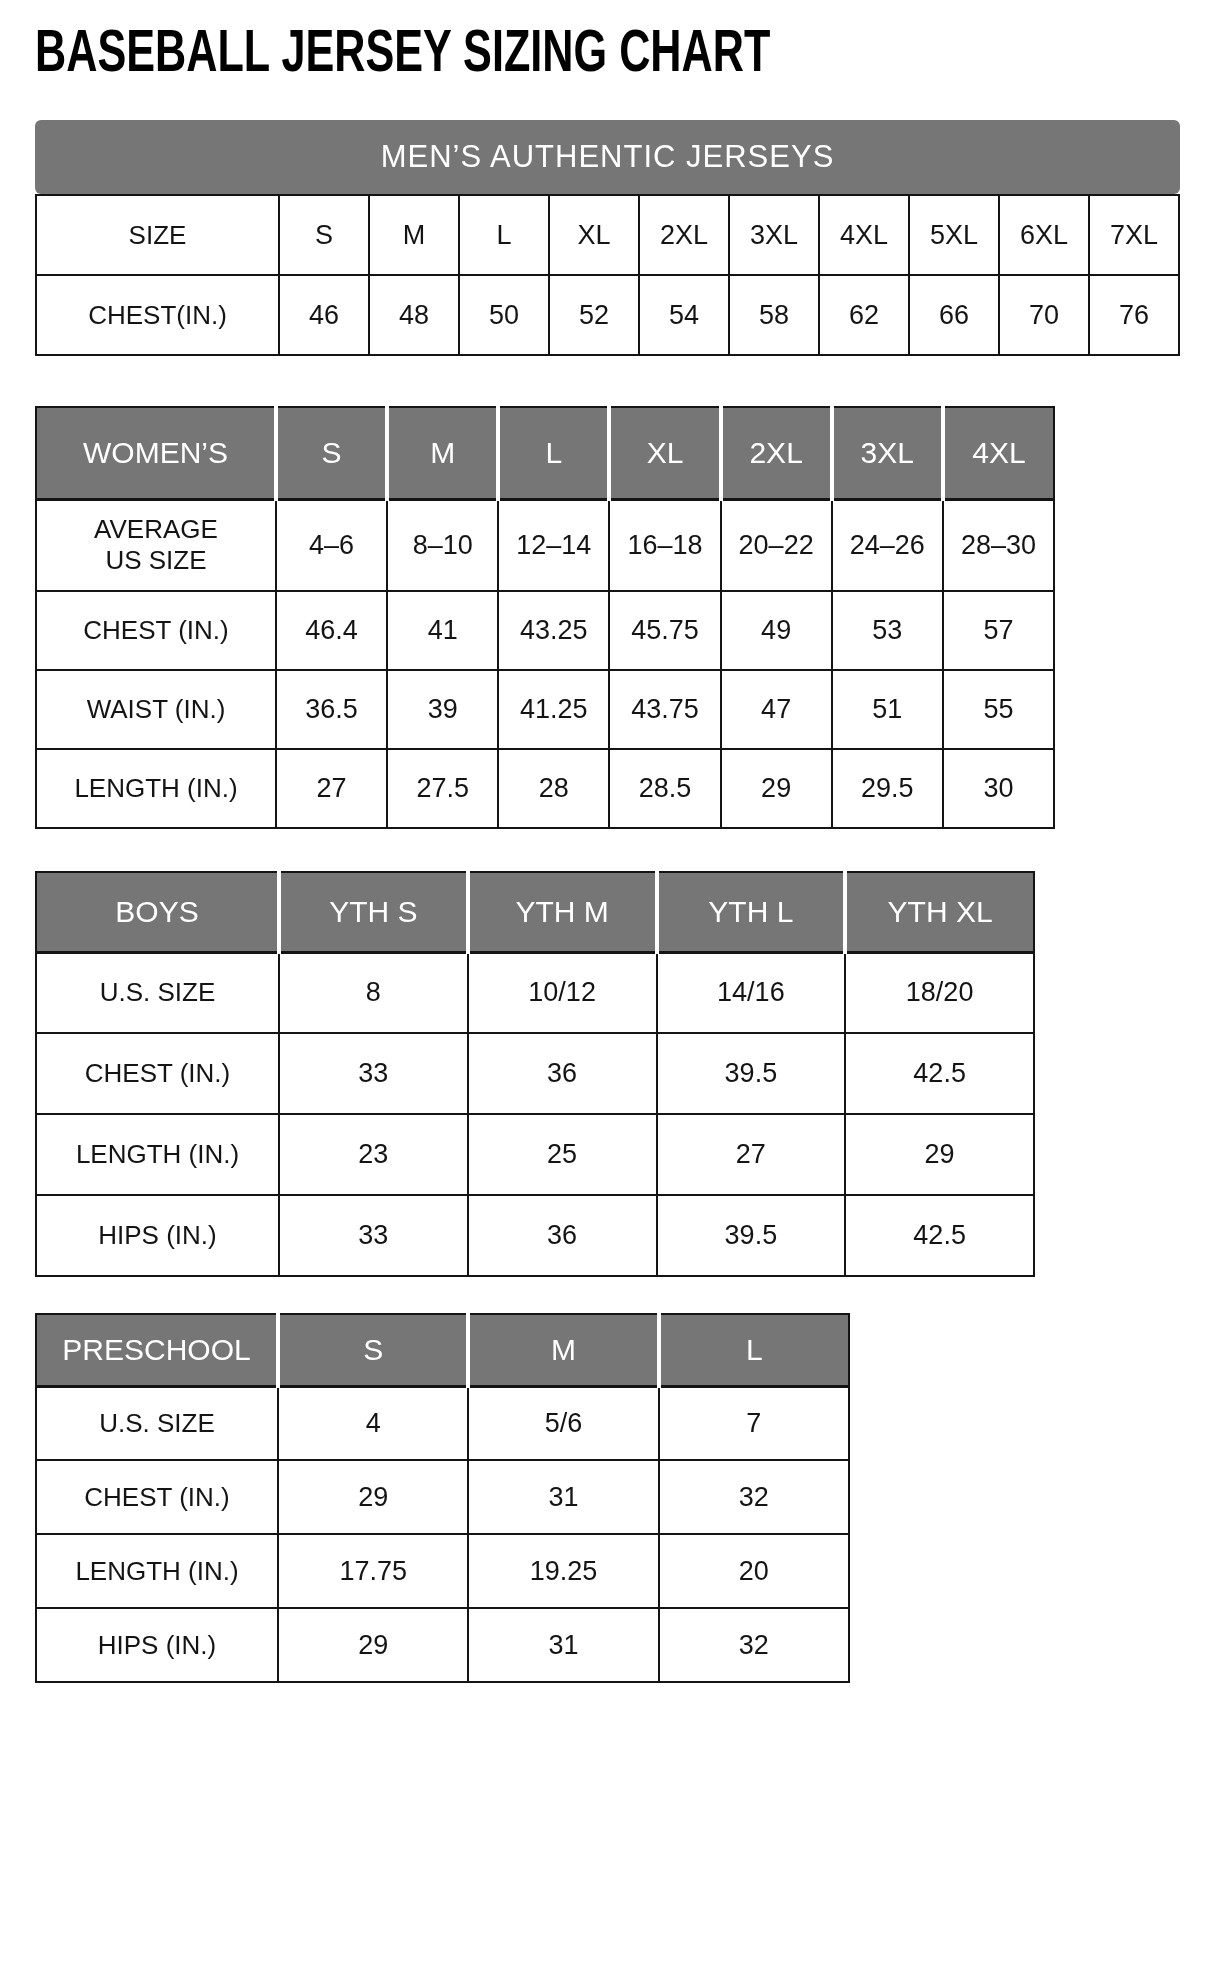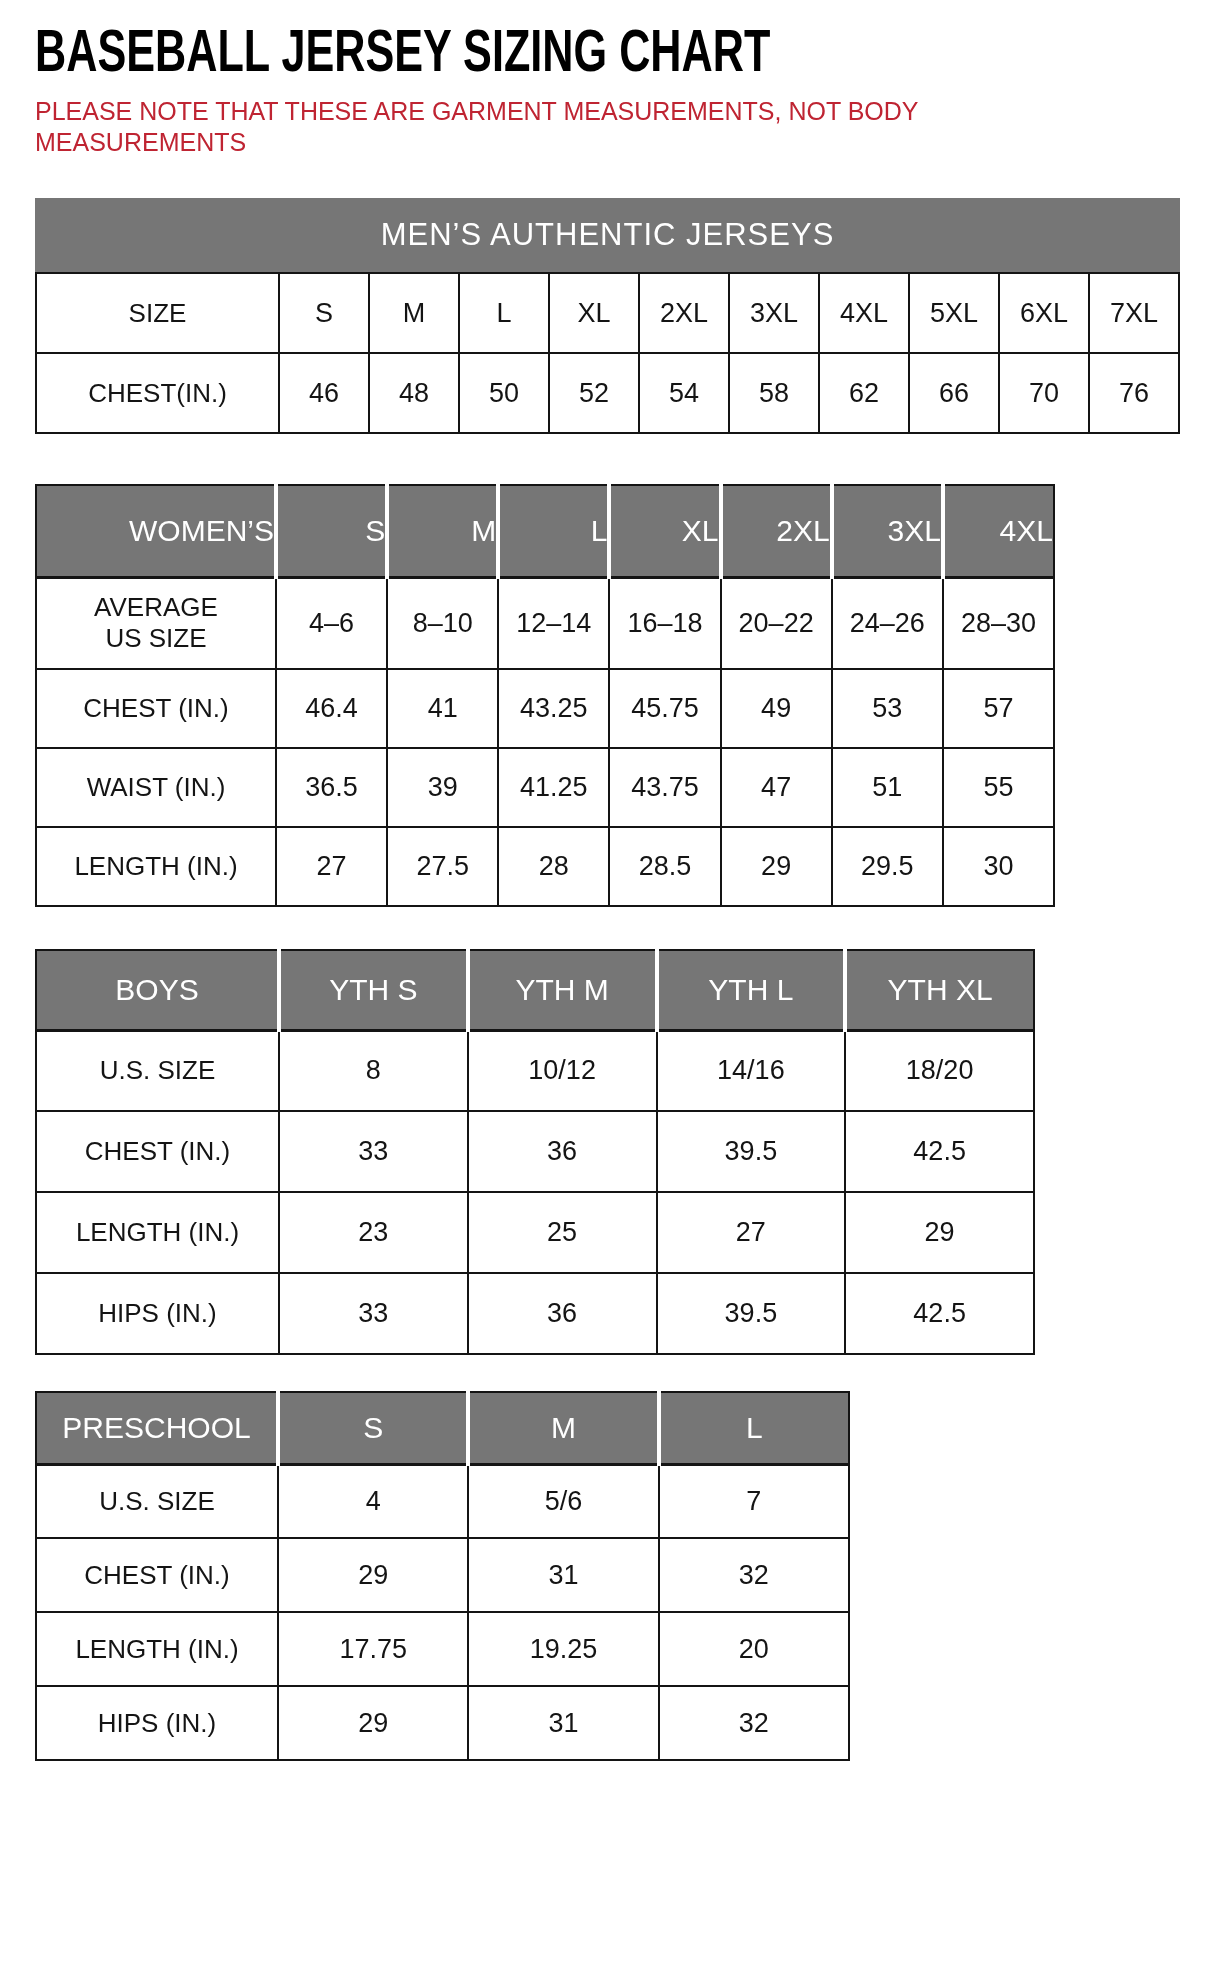--- a/index.html
+++ b/index.html
@@ -36,50 +36,49 @@
   td,th{border:2px solid var(--ink);text-align:center;vertical-align:middle;padding:0;}
   th{
     background:var(--gray);color:#fff;font-size:30px;font-weight:400;
     border-bottom:3px solid var(--ink);
   }
   th + th{border-left:4px solid #ffffff;}
   td{font-size:27px;}
   td.label{font-size:26px;white-space:pre-line;}
   
   .tbl.mens{margin-top:40px;}
-  .tbl.mens .banner{width:1145px;height:74px;}
+  .tbl.mens .banner{width:1145px;height:74px;border-radius:6px;}
   .tbl.mens table{width:1145px;}
   .tbl.mens .label{width:243px;}
   .tbl.mens td{height:80px;}
   
   .tbl.womens{margin-top:50px;}
   .tbl.womens table{width:1020px;}
   .tbl.womens .label{width:240px;}
-  .tbl.womens th{height:92px;text-align:right;}
+  .tbl.womens th{height:92px;}
   .tbl.womens tr.r0 td{height:92px;}
   .tbl.womens td{height:79px;}
   
   .tbl.boys{margin-top:42px;}
   .tbl.boys table{width:1000px;}
   .tbl.boys .label{width:243px;}
   .tbl.boys th{height:80px;}
   .tbl.boys td{height:81px;}
   
   .tbl.preschool{margin-top:36px;}
   .tbl.preschool table{width:815px;}
   .tbl.preschool .label{width:242px;}
   .tbl.preschool th{height:72px;}
   .tbl.preschool td{height:74px;}
 </style>
 </head>
 <body>
 
 <div class="page">
   <h1 class="title">BASEBALL JERSEY SIZING CHART</h1>
-  <p class="note top">PLEASE NOTE THAT THESE ARE GARMENT MEASUREMENTS, NOT BODY MEASUREMENTS</p>
 
   <section class="tbl mens">
       <div class="banner">MEN’S AUTHENTIC JERSEYS</div>
       <table>
         <tbody>
           <tr class="r0">
             <td class="label">SIZE</td>
             <td>S</td>
             <td>M</td>
             <td>L</td>

